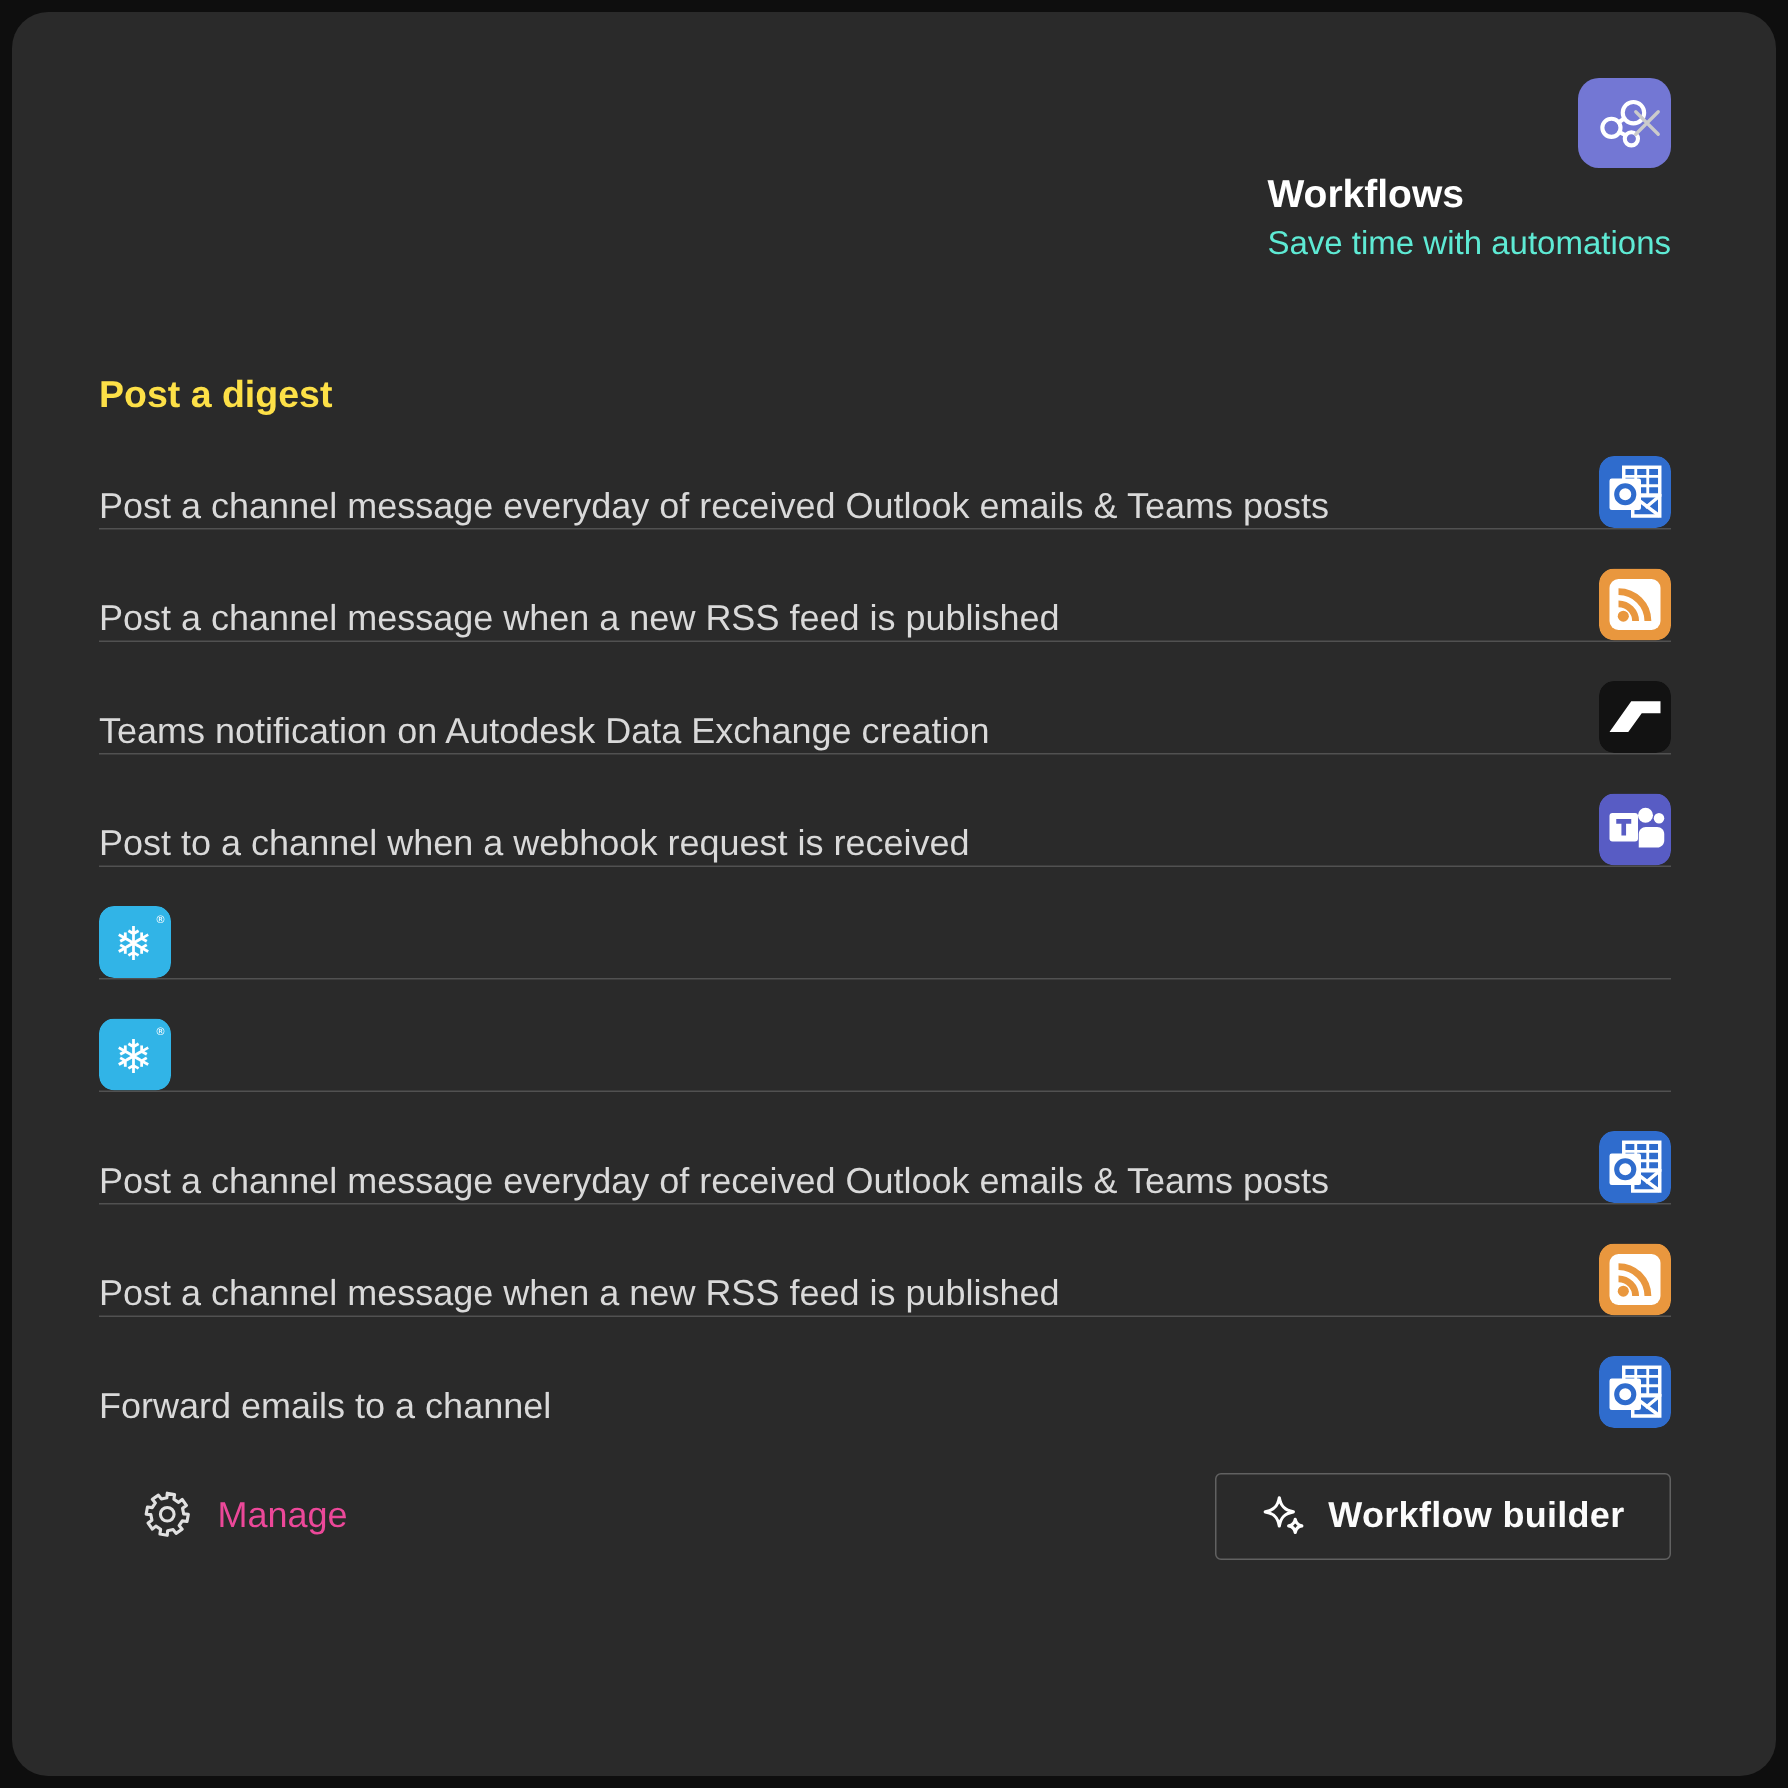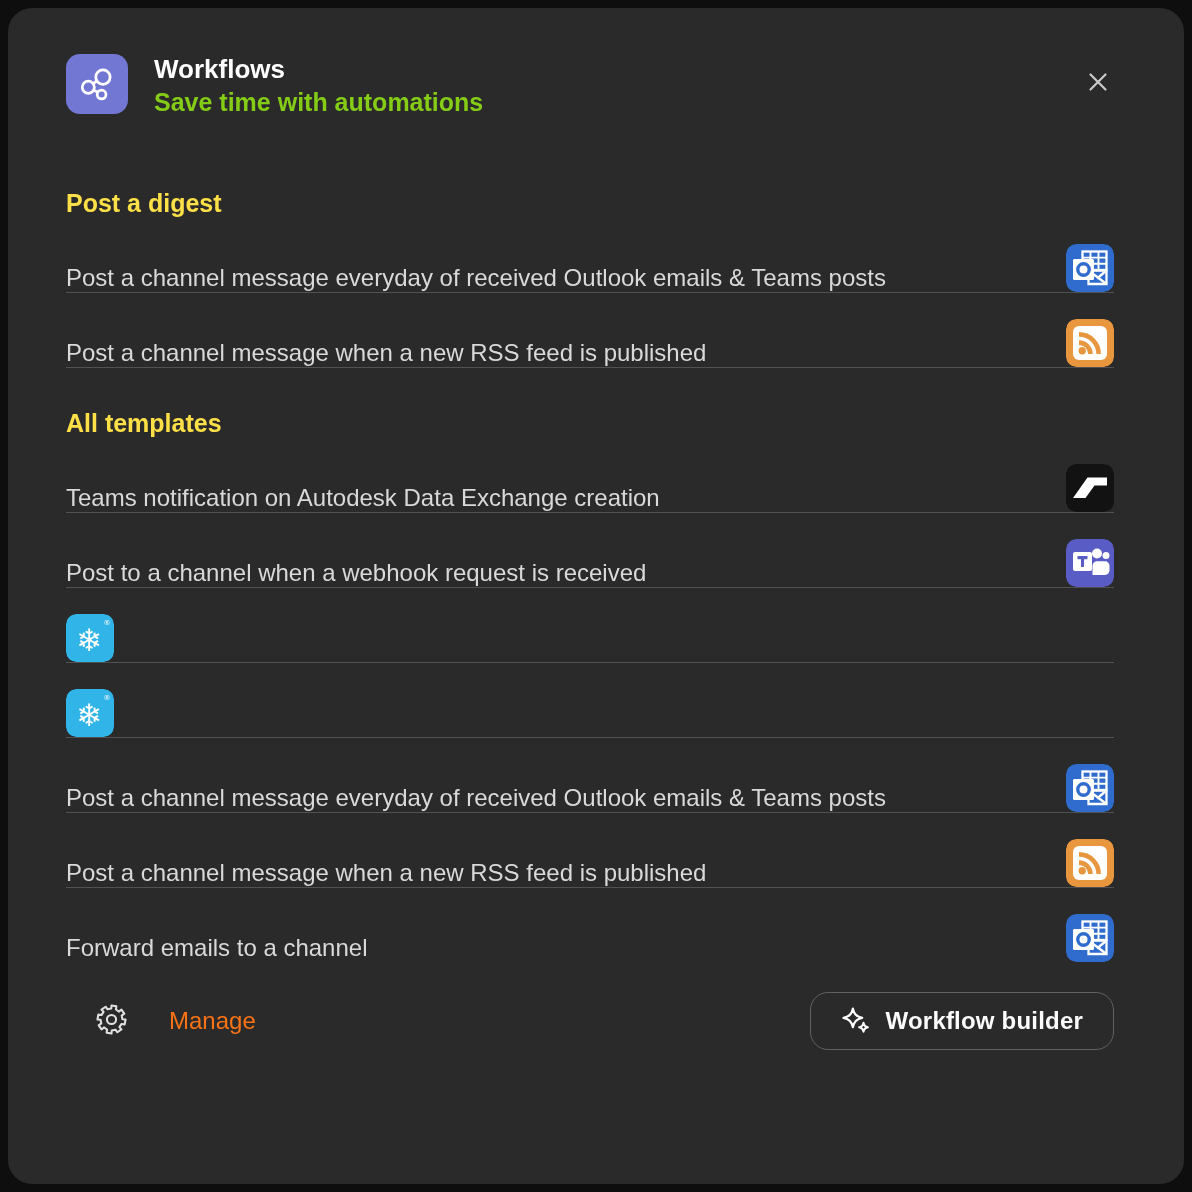--- a/index.html
+++ b/index.html
@@ -1,44 +1,44 @@
 <!DOCTYPE html>
 <html><head>
 <meta charset="utf-8">
 <style>
   html,body{margin:0;padding:0;width:1192px;height:1192px;background:#0e0e0e;overflow:hidden;
     font-family:"Liberation Sans","DejaVu Sans",sans-serif;}
   .panel{position:absolute;inset:8px;background:#2a2a2a;border-radius:24px;box-sizing:border-box;
     padding:44px 70px 0 58px;}
   
-  .app-header{display:flex;align-items:center;position:relative;}
+  .app-header{display:flex;align-items:flex-end;position:relative;flex-direction:column;}
   .app-icon{width:62px;height:60px;border-radius:14px;background:#7377d4;display:flex;
     align-items:center;justify-content:center;flex-shrink:0;}
   .titles{margin-left:26px;padding-top:1px;}
   .app-title{font-size:26px;font-weight:700;color:#ffffff;line-height:32px;}
-  .app-subtitle{font-size:25px;font-weight:700;color:#84cc16;line-height:28px;margin-top:3px;}
+  .app-subtitle{font-size:22px;font-weight:400;color:#5eead4;line-height:28px;margin-top:3px;}
   .close-btn{position:absolute;right:-4px;top:10px;width:40px;height:40px;background:none;border:none;
     padding:0;cursor:pointer;display:flex;align-items:center;justify-content:center;}
   
   .section-heading{font-size:25px;font-weight:700;color:#fde047;line-height:30px;}
   .section:first-child .section-heading{margin-top:72px;}
   .section + .section .section-heading{margin-top:40px;}
   .row{height:74px;display:flex;align-items:flex-end;justify-content:space-between;gap:16px;
     border-bottom:1.5px solid #515151;cursor:pointer;}
   .section:last-child .row:last-child{border-bottom:none;}
   .row-label{font-size:24px;color:#d9d9d9;white-space:nowrap;overflow:hidden;}
   .row-icon{width:48px;height:48px;flex-shrink:0;border-radius:10px;overflow:hidden;display:block;}
   .row-icon svg{display:block;}
   
   .footer{display:flex;align-items:center;justify-content:space-between;margin-top:30px;height:58px;}
   .manage-btn{display:flex;align-items:center;gap:18px;background:none;border:none;cursor:pointer;
     margin-left:30px;padding:0;}
-  .manage-label{font-size:24px;color:#f97316;margin-left:24px;}
+  .manage-label{font-size:24px;color:#ec4899;}
   .builder-btn{display:flex;align-items:center;gap:15px;height:58px;padding:0 30px;
-    background:transparent;border:1px solid #616161;border-radius:18px;cursor:pointer;}
+    background:transparent;border:1px solid #616161;border-radius:4px;cursor:pointer;}
   .builder-label{font-size:24px;font-weight:700;color:#fbfbfb;letter-spacing:.2px;}
 </style>
 </head>
 <body>
 
 <div class="panel">
 
   <div class="app-header">
     <div class="app-icon">
       <svg width="44" height="44" viewBox="0 0 48 48">
@@ -86,21 +86,20 @@
     <rect width="48" height="48" rx="10" fill="#e9973e"></rect>
     <rect x="7" y="7" width="34" height="34" rx="6" fill="#fff"></rect>
     <circle cx="16.2" cy="31.8" r="3.7" fill="#e9973e"></circle>
     <path d="M13 23.6 A11.4 11.4 0 0 1 24.4 35" fill="none" stroke="#e9973e" stroke-width="4.6"></path>
     <path d="M13 15.4 A19.6 19.6 0 0 1 32.6 35" fill="none" stroke="#e9973e" stroke-width="4.6"></path>
   </svg>
           </span>
         </div>
       </div>
       <div class="section">
-        <div class="section-heading">All templates</div>
         <div class="row">
           <span class="row-label">Teams notification on Autodesk Data Exchange creation</span>
           <span class="row-icon">
             <svg width="48" height="48" viewBox="0 0 48 48">
     <rect width="48" height="48" rx="10" fill="#121212"></rect>
     <path d="M7 34 L21.5 13.5 H41 V21.5 H28.5 L19.5 34 Z" fill="#fff"></path>
   </svg>
           </span>
         </div>
         <div class="row">

